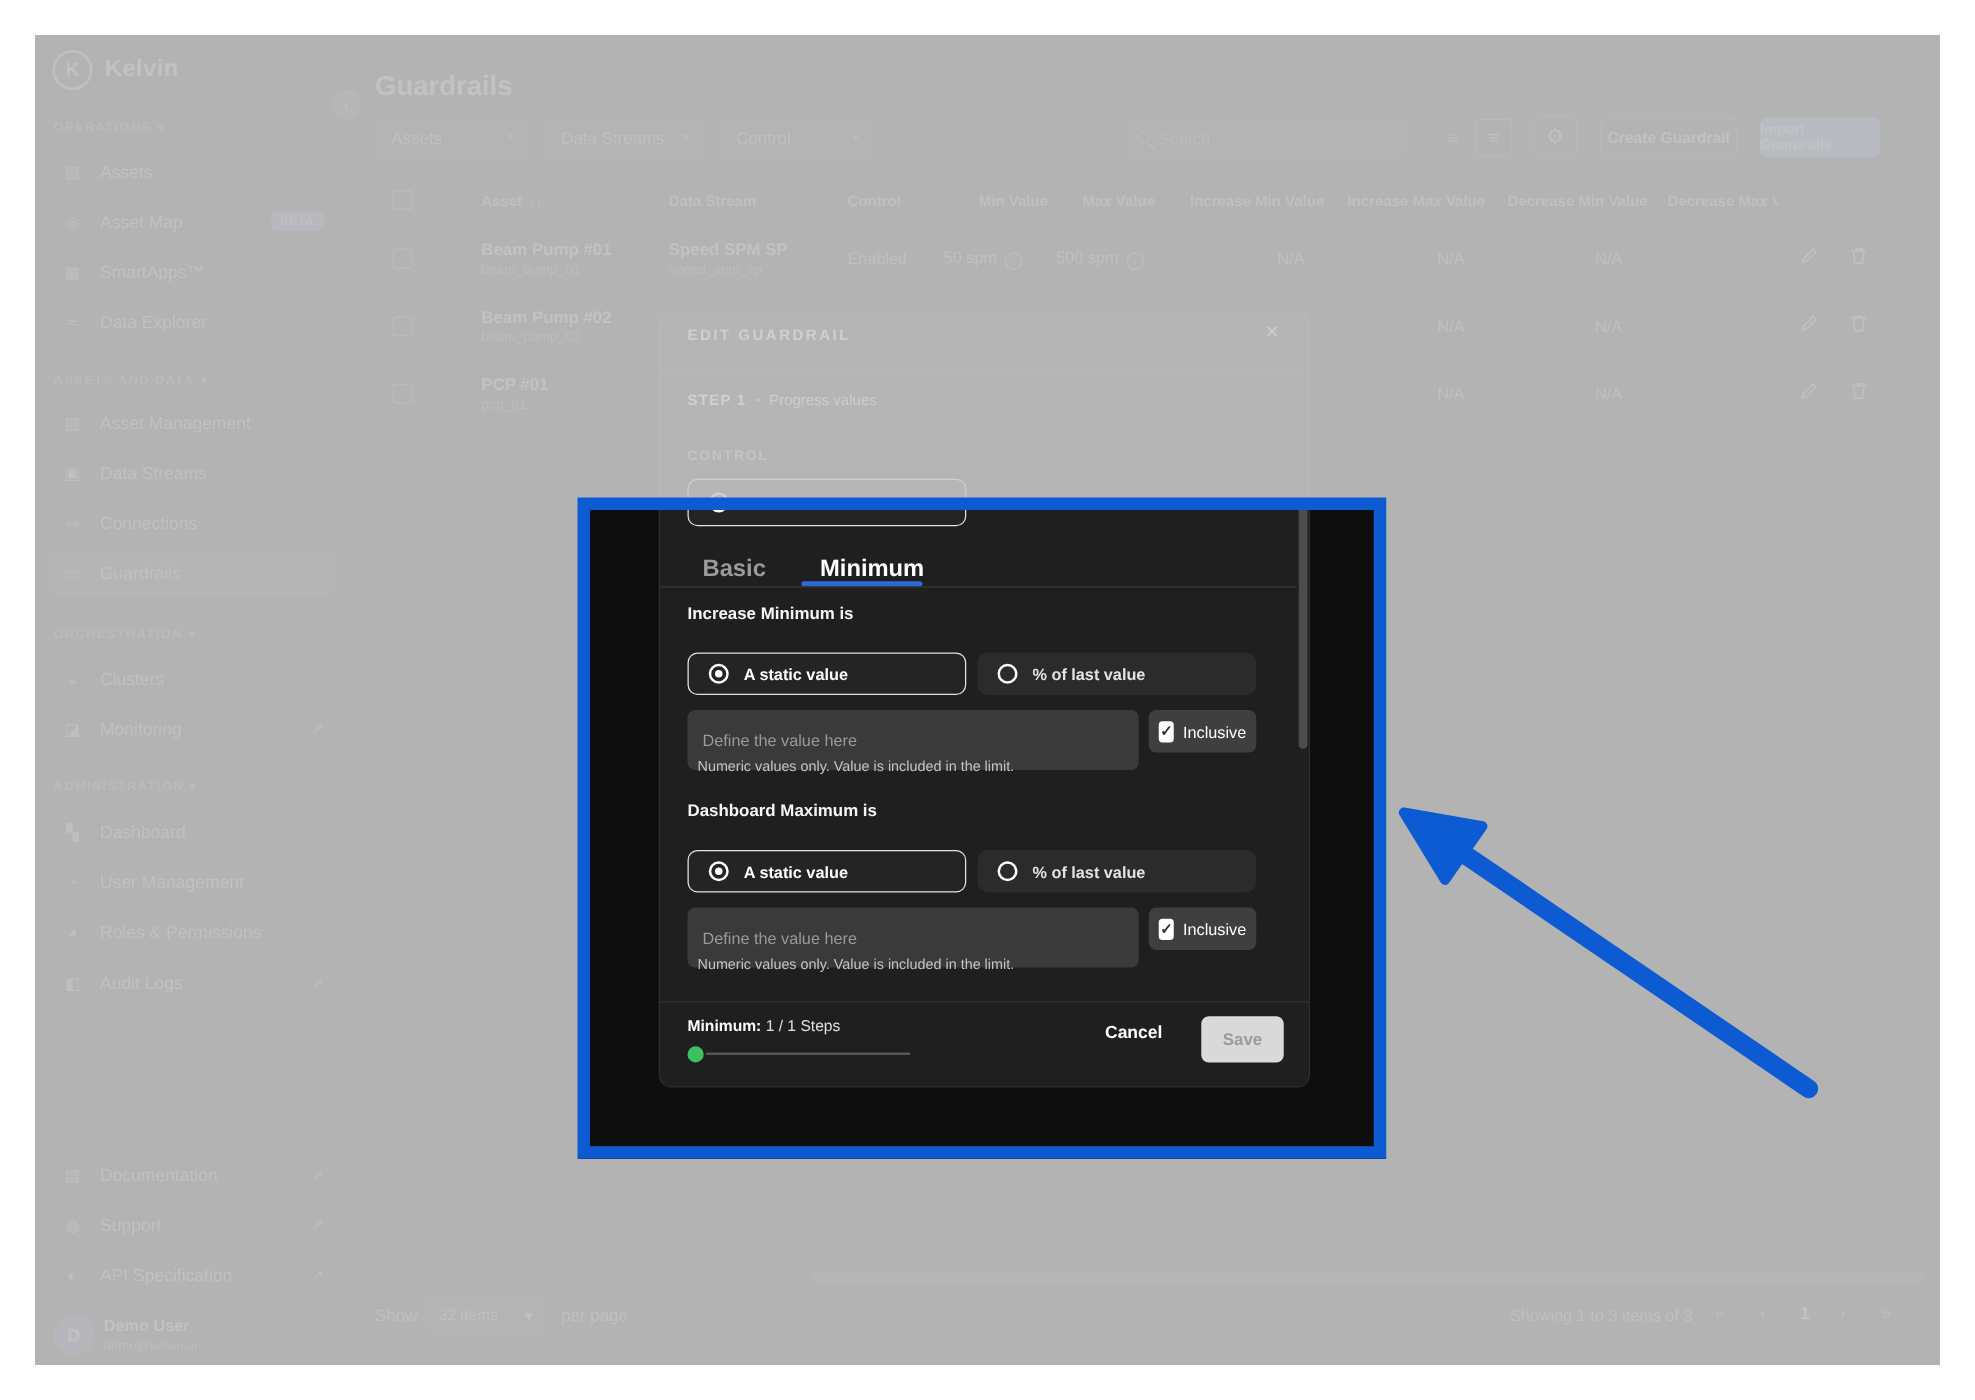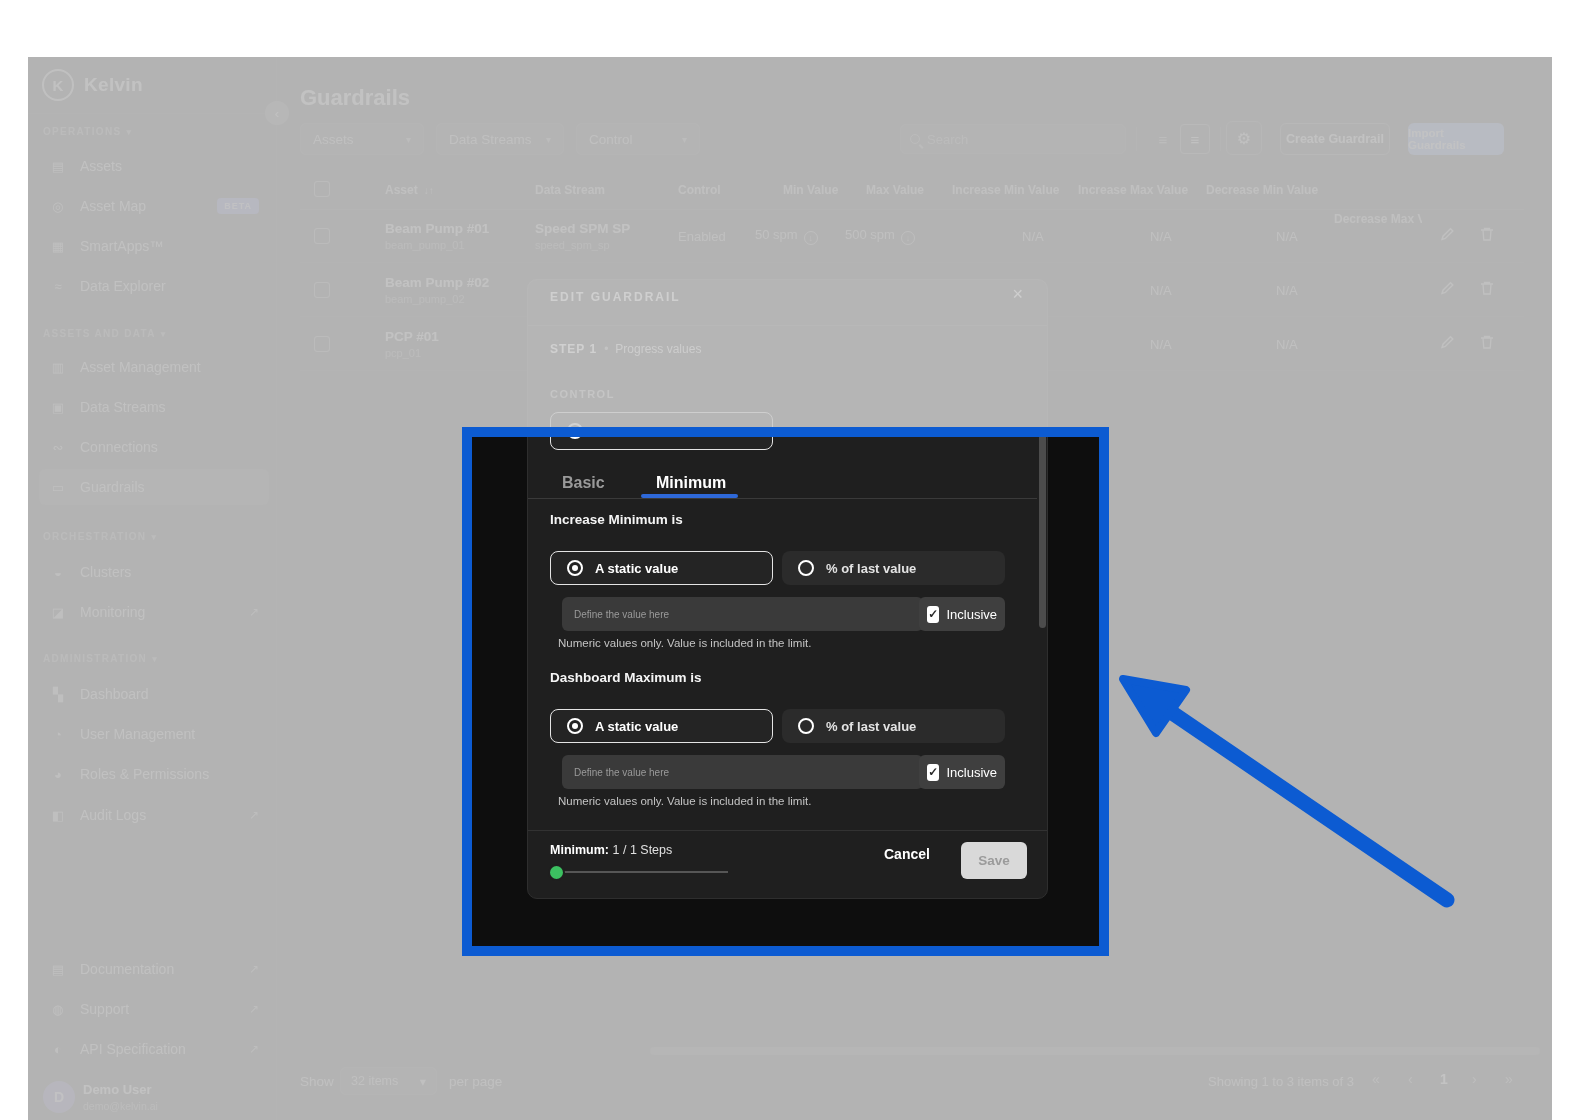--- a/index.html
+++ b/index.html
@@ -72,46 +72,46 @@
   .m-hdiv { position:absolute; left:0; top:45px; width:100%; height:1px; background:#313131; }
   .m-step { position:absolute; left:22px; top:62px; font-size:12px; color:#d9d9d9; }
   .m-step b { letter-spacing:1px; color:#f0f0f0; }
   .m-step .dot { color:#8f8f8f; margin:0 7px; }
   .m-ctrl-lbl { position:absolute; left:22px; top:108px; color:#9a9a9a; font-size:11px; font-weight:bold; letter-spacing:1.5px; }
   .optbox { position:absolute; height:38px; width:223px; background:#2b2b2b; border-radius:8px; display:flex; align-items:center; gap:12px; padding:0 16px; color:#e3e3e3; font-size:13px; font-weight:bold; }
   .optbox.sel { background:#242424; border:1.5px solid #e4e4e4; color:#ffffff; }
   .rad { width:16px; height:16px; border:2px solid #fff; border-radius:50%; flex:0 0 auto; position:relative; }
   .rad.s::after { content:""; position:absolute; left:3px; top:3px; width:6px; height:6px; background:#fff; border-radius:50%; }
   .ctrl1 { left:22px; top:132px; } .ctrl2 { left:254px; top:132px; }
-  .tab { position:absolute; top:194px; font-size:16px; font-weight:bold; }
+  .tab { position:absolute; top:194px; font-size:19px; font-weight:bold; }
   .tab.basic { left:34px; color:#9a9a9a; }
   .tab.adv { left:128px; color:#ffffff; }
   .tab-underline { position:absolute; left:113px; top:214px; width:97px; height:4px; border-radius:2px; background:#2e68d8; }
   .tab-div { position:absolute; left:0; top:218px; width:509px; height:1px; background:#3a3a3a; }
   .sec-title { position:absolute; left:22px; color:#f5f5f5; font-size:13.5px; font-weight:bold; }
   .r1a { left:22px; top:271px; height:34px; } .r1b { left:254px; top:271px; height:34px; }
   .r2a { left:22px; top:429px; height:34px; } .r2b { left:254px; top:429px; height:34px; }
-  .m-input { position:absolute; left:34px; width:361px; height:34px; background:#3a3a3a; border:none; border-radius:6px; color:#e8e8e8; font-size:10px; padding:0 12px; outline:none; font-family:"Liberation Sans",sans-serif; }
+  .m-input { position:absolute; left:22px; width:361px; height:48px; background:#3a3a3a; border:none; border-radius:6px; color:#e8e8e8; font-size:13px; padding:0 12px; outline:none; font-family:"Liberation Sans",sans-serif; }
   .m-input::placeholder { color:#9a9a9a; }
   .chip { position:absolute; left:391px; width:86px; height:34px; background:#3f3f3f; border-radius:6px; display:flex; align-items:center; gap:7px; padding:0 8px; color:#fff; font-size:13px; }
   .chip .cb { width:17px; height:17px; background:#fff; border-radius:3px; color:#2a2a2a; font-size:12px; font-weight:bold; display:flex; align-items:center; justify-content:center; }
   .help { position:absolute; left:30px; color:#c4c4c4; font-size:11.5px; }
   .m-fdiv { position:absolute; left:0; top:550px; width:100%; height:1px; background:#323232; }
   .prog-lbl { position:absolute; left:22px; top:563px; font-size:12.5px; color:#e0e0e0; }
   .prog-lbl b { color:#fff; }
   .prog-track { position:absolute; left:22px; top:591px; width:178px; height:2px; background:#565656; }
   .prog-dot { position:absolute; left:20px; top:584px; width:17px; height:17px; border-radius:50%; background:#3cc161; border:2px solid #1f1f1f; }
   .cancel { position:absolute; left:356px; top:566px; color:#ffffff; font-size:14px; font-weight:bold; }
   .save { position:absolute; left:433px; top:562px; width:66px; height:37px; background:#d9d9d9; border-radius:6px; color:#9b9b9b; font-size:13.5px; font-weight:bold; display:flex; align-items:center; justify-content:center; }
   .m-scroll { position:absolute; left:511px; top:150px; width:7px; height:198px; border-radius:4px; background:#4c4c4c; }
 
   
   .spotlight { position:absolute; left:434px; top:370px; width:647px; height:529px; border:10px solid #0c5bd2; box-shadow:0 0 0 2000px rgba(203,203,203,0.88); z-index:40; }
   .arrow-svg { position:absolute; left:0; top:0; width:1524px; height:1064px; z-index:50; pointer-events:none; }
-  .clip { overflow:hidden;margin-top:29px; }
+  .clip { overflow:hidden; }
 </style>
 </head>
 <body>
 
 <div class="stage">
   <div class="app clip">
 
     <div class="sidebar">
       <div class="logo-row">
         <div class="logo-circle">K</div>

